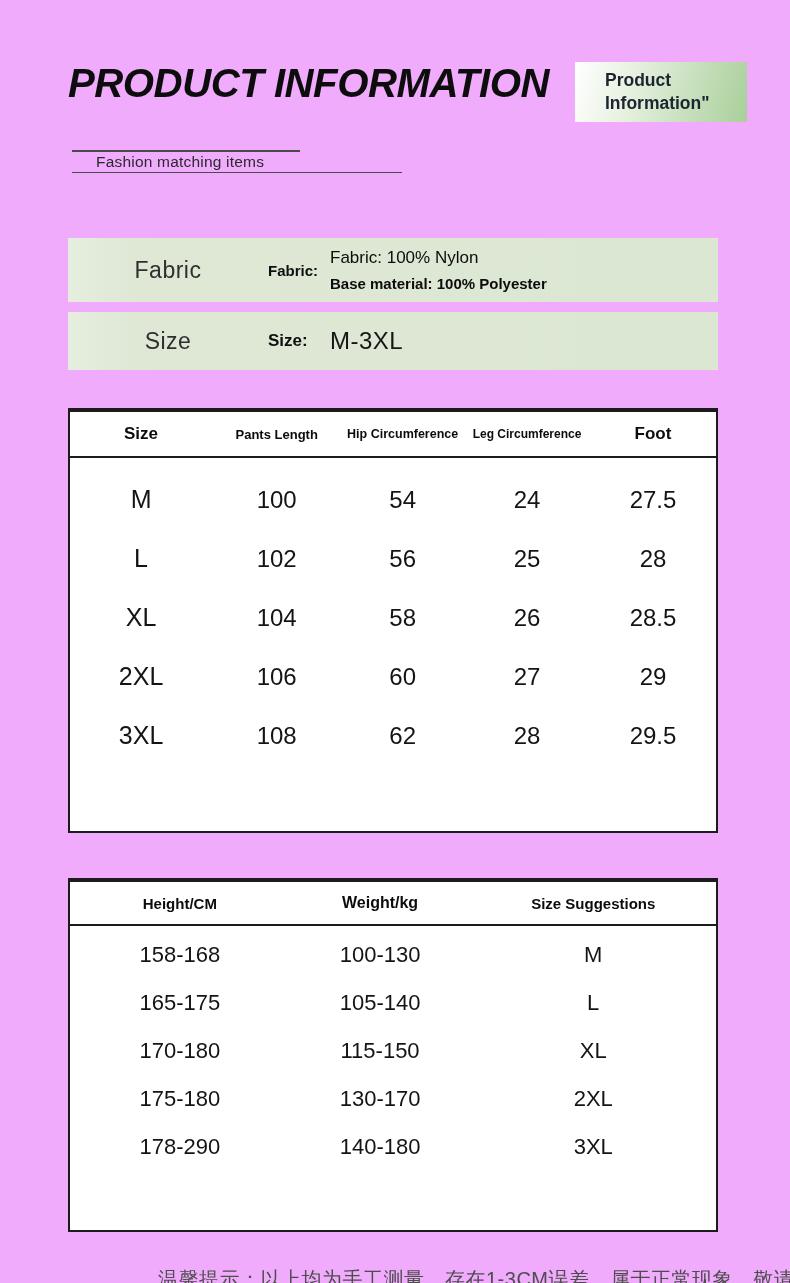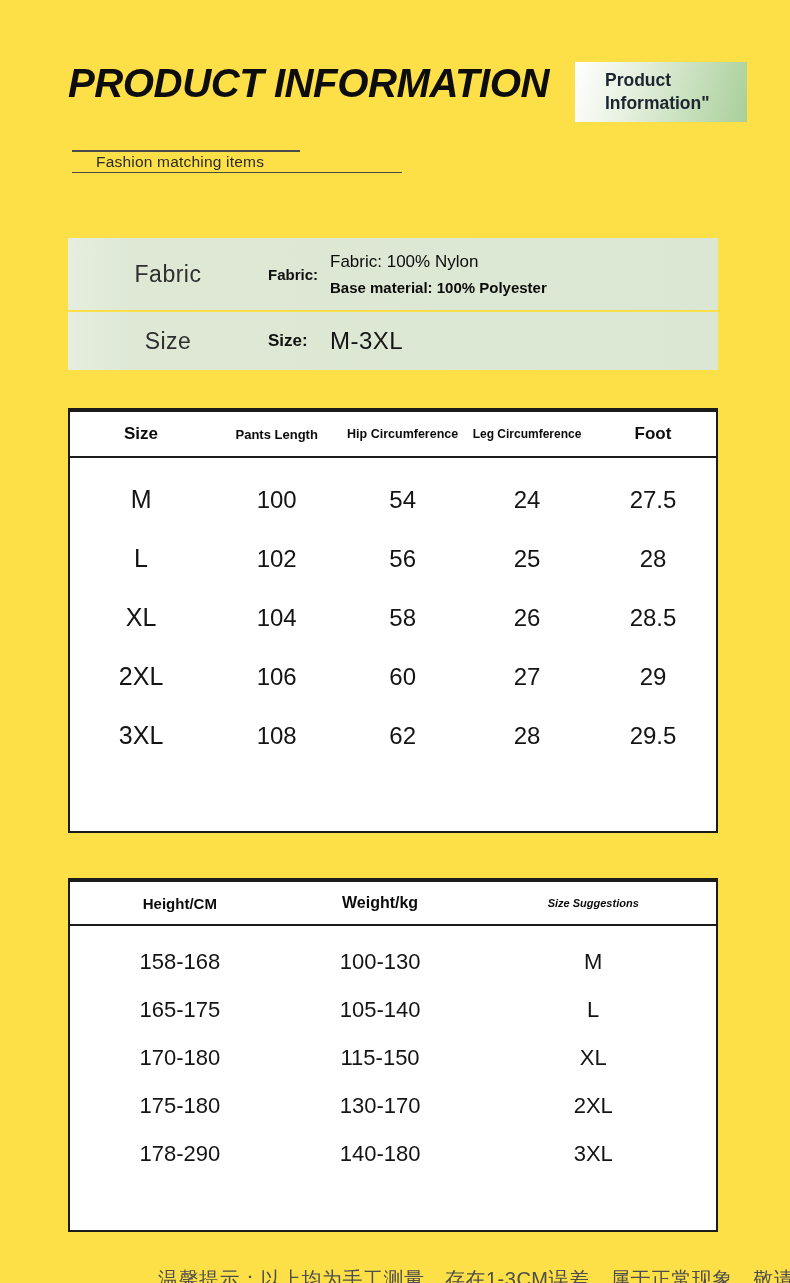--- a/index.html
+++ b/index.html
@@ -1,19 +1,19 @@
 <!DOCTYPE html>
 <html><head>
 <meta charset="utf-8">
 <style>
   * { margin:0; padding:0; box-sizing:border-box; }
   html,body { background:#ffffff; }
   .page {
     position:relative; width:790px; height:1283px; margin:0 auto;
-    background:#fde047; overflow:hidden;
+    background:#f0abfc; overflow:hidden;
     font-family:"Liberation Sans", sans-serif; color:#111;
   }
 
   
   .title {
     position:absolute; left:68px; top:60px;
     font-size:41px; font-weight:bold; font-style:italic;
     letter-spacing:-0.5px; transform:scaleX(0.98); transform-origin:left;
     color:#0d0d0d; white-space:nowrap;
   }
@@ -37,21 +37,21 @@
   .badge-text {
     font-size:17.5px; font-weight:bold; line-height:1.3; color:#1c2530; width:120px;
   }
 
   
   .attr-bar {
     position:absolute; left:68px; width:650px;
     background:linear-gradient(90deg, #e6eedf 0%, #dee8d5 10%, #dce7d3 100%);
     display:flex; align-items:center;
   }
-  .bar-fabric { top:238px; height:72px; }
+  .bar-fabric { top:238px; height:64px; }
   .bar-size   { top:312px; height:58px; }
   .attr-label {
     width:200px; text-align:center;
     font-size:23px; color:#2f2f2f; letter-spacing:0.5px;
   }
   .attr-key { width:78px; font-weight:bold; color:#0f0f0f; }
   .key-fabric { font-size:15px; }
   .key-size   { font-size:17px; }
   .attr-value { margin-left:-16px; }
   .fabric-line1 { font-size:17px; font-weight:normal; color:#0c0c0c; }
@@ -84,26 +84,26 @@
   .colhead-two {
     height:46px; border-top:2px solid #1b1b1b; border-bottom:2px solid #1b1b1b;
     font-weight:bold; color:#0c0c0c;
   }
   .ch-lg  { font-size:17px; }
   .ch-md  { font-size:13px; }
   .ch-sm  { font-size:12.5px; }
   .ch-xs  { font-size:12px;  }
   .ch2-a  { font-size:15px; }
   .ch2-b  { font-size:16px; }
-  .ch2-c  { font-size:11px;font-style:italic; }
+  .ch2-c  { font-size:15px; }
 
   .rows-one { padding-top:12px; }
   .rows-one .grid-row { height:59px; font-size:24px; color:#141414; }
   .rows-one .size-cell { font-size:25px; font-weight:500; }
-  .rows-two { padding-top:12px; }
+  .rows-two { padding-top:5px; }
   .rows-two .grid-row { height:48px; font-size:22px; color:#141414; }
 
   
   .footer-note {
     position:absolute; left:158px; top:1266px;
     font-size:20px; font-weight:500; color:#4d4d4d;
     letter-spacing:0.5px; white-space:nowrap;
   }
 </style>
 </head>

